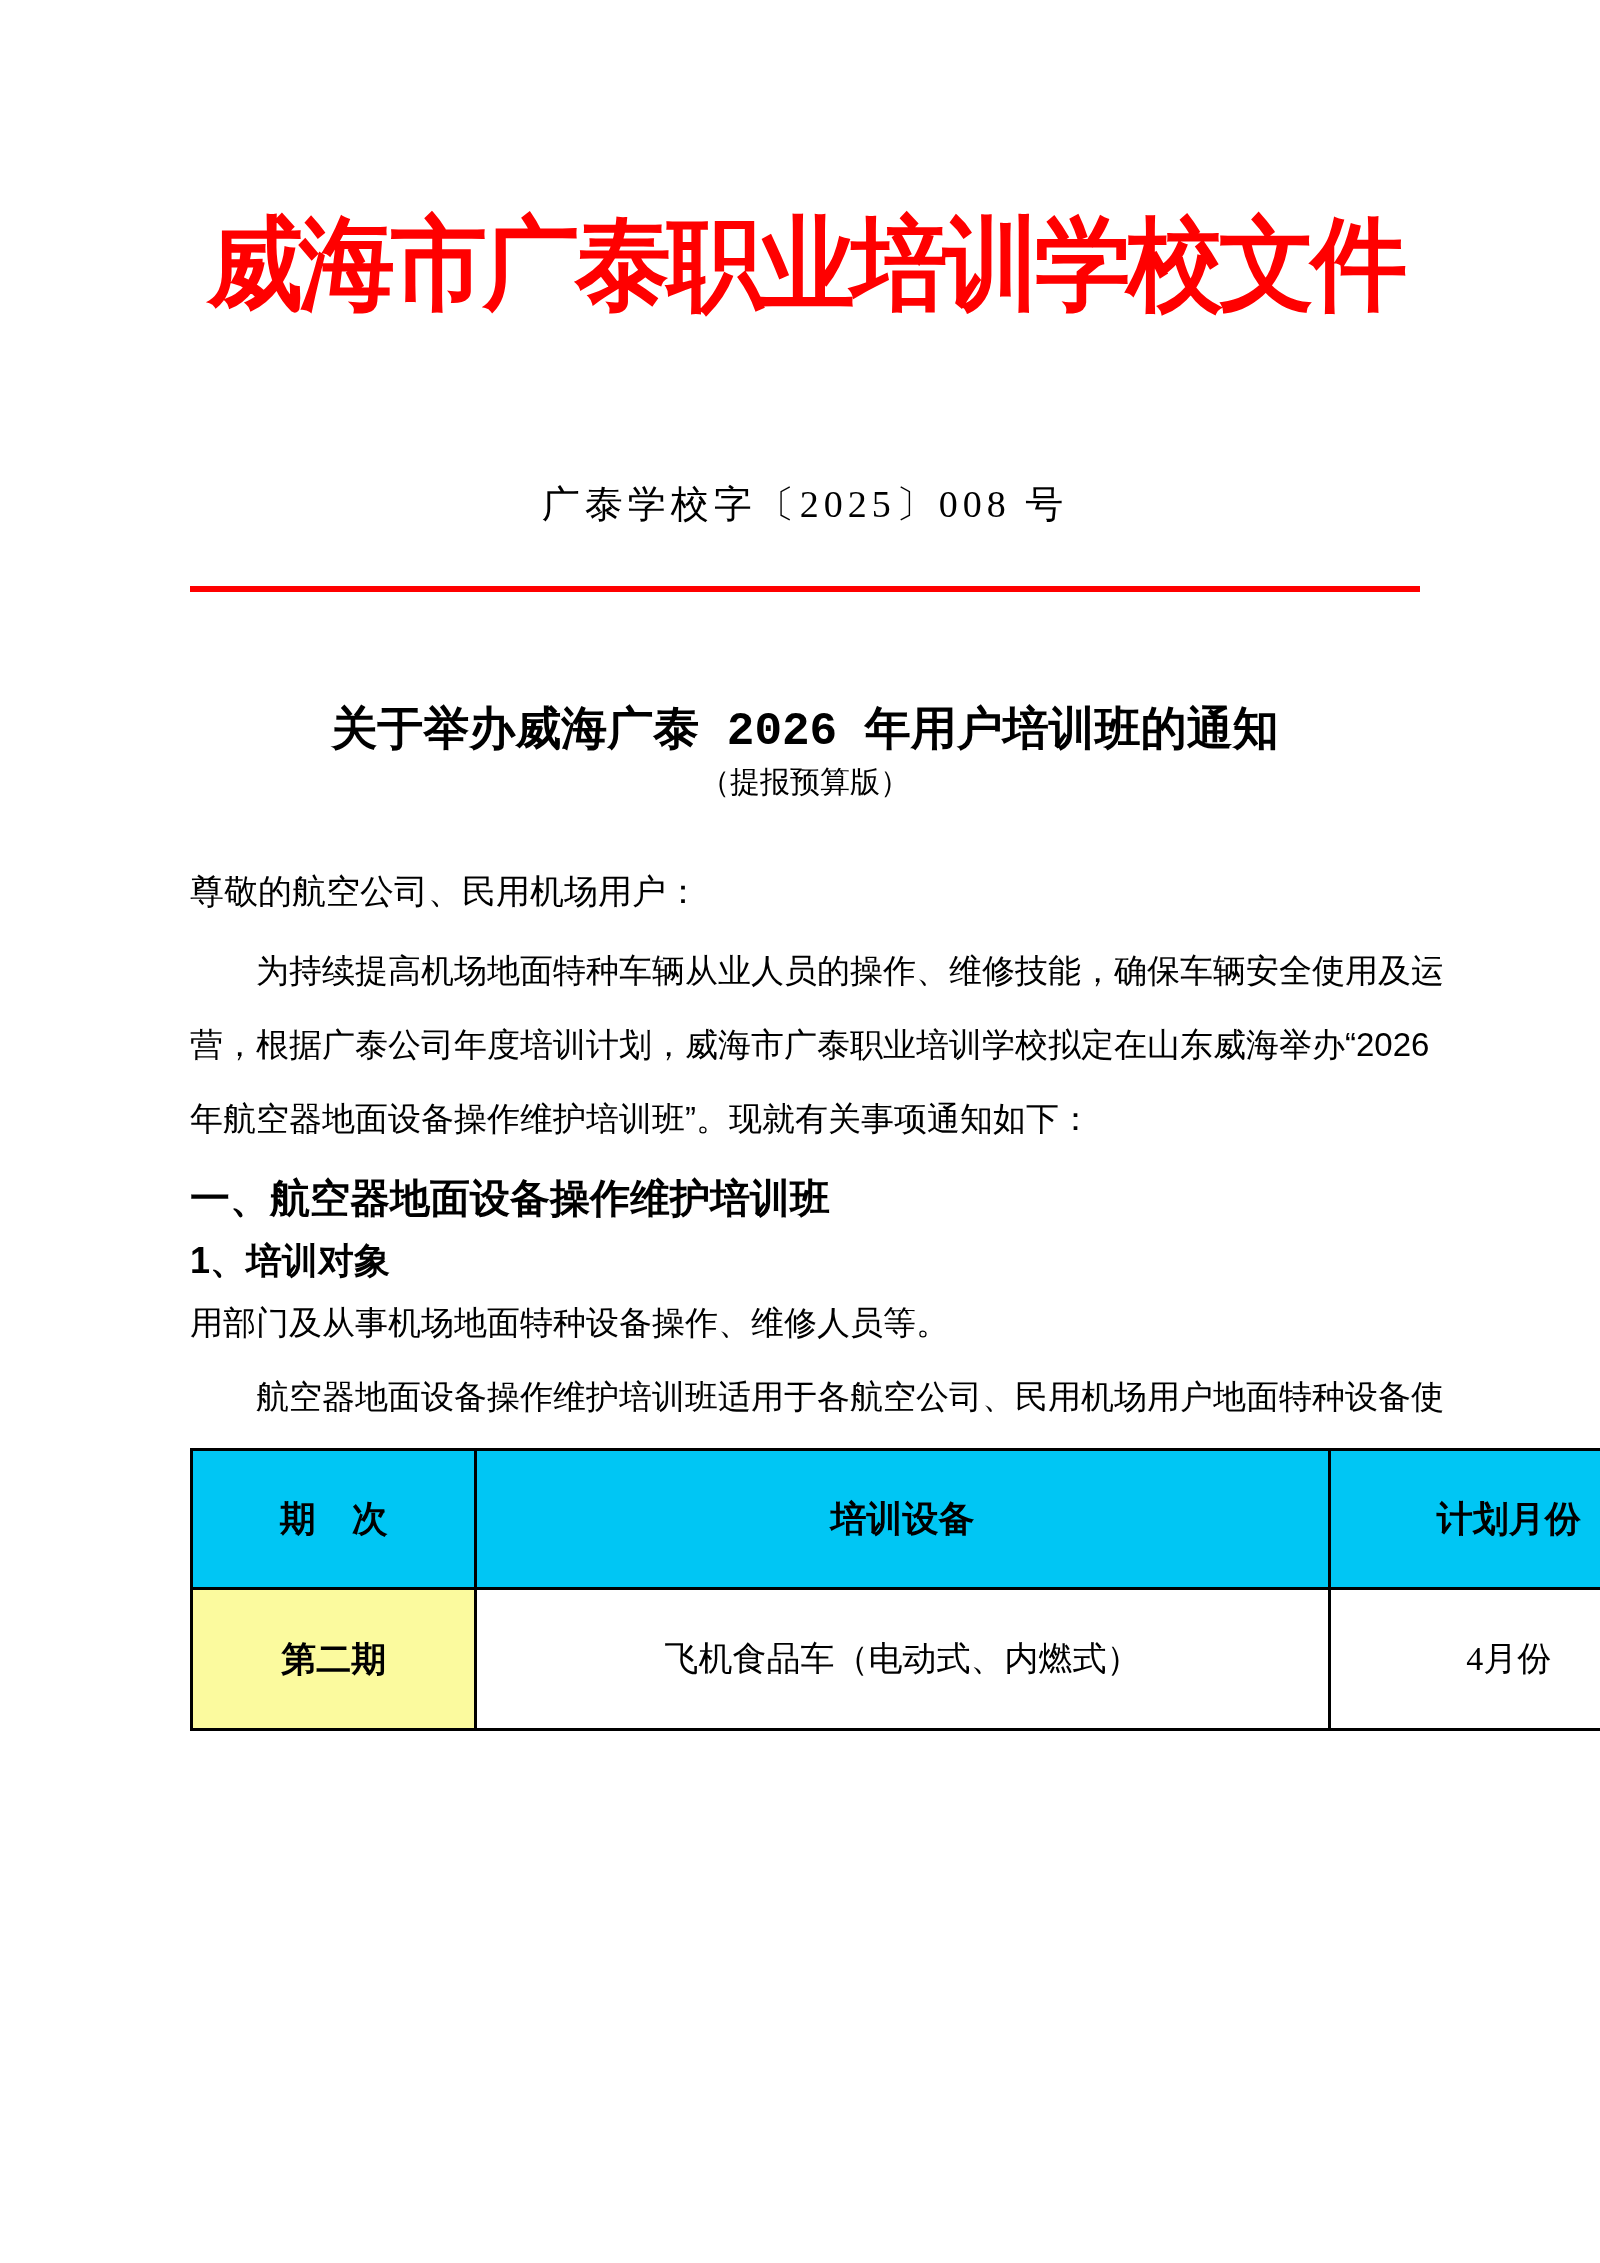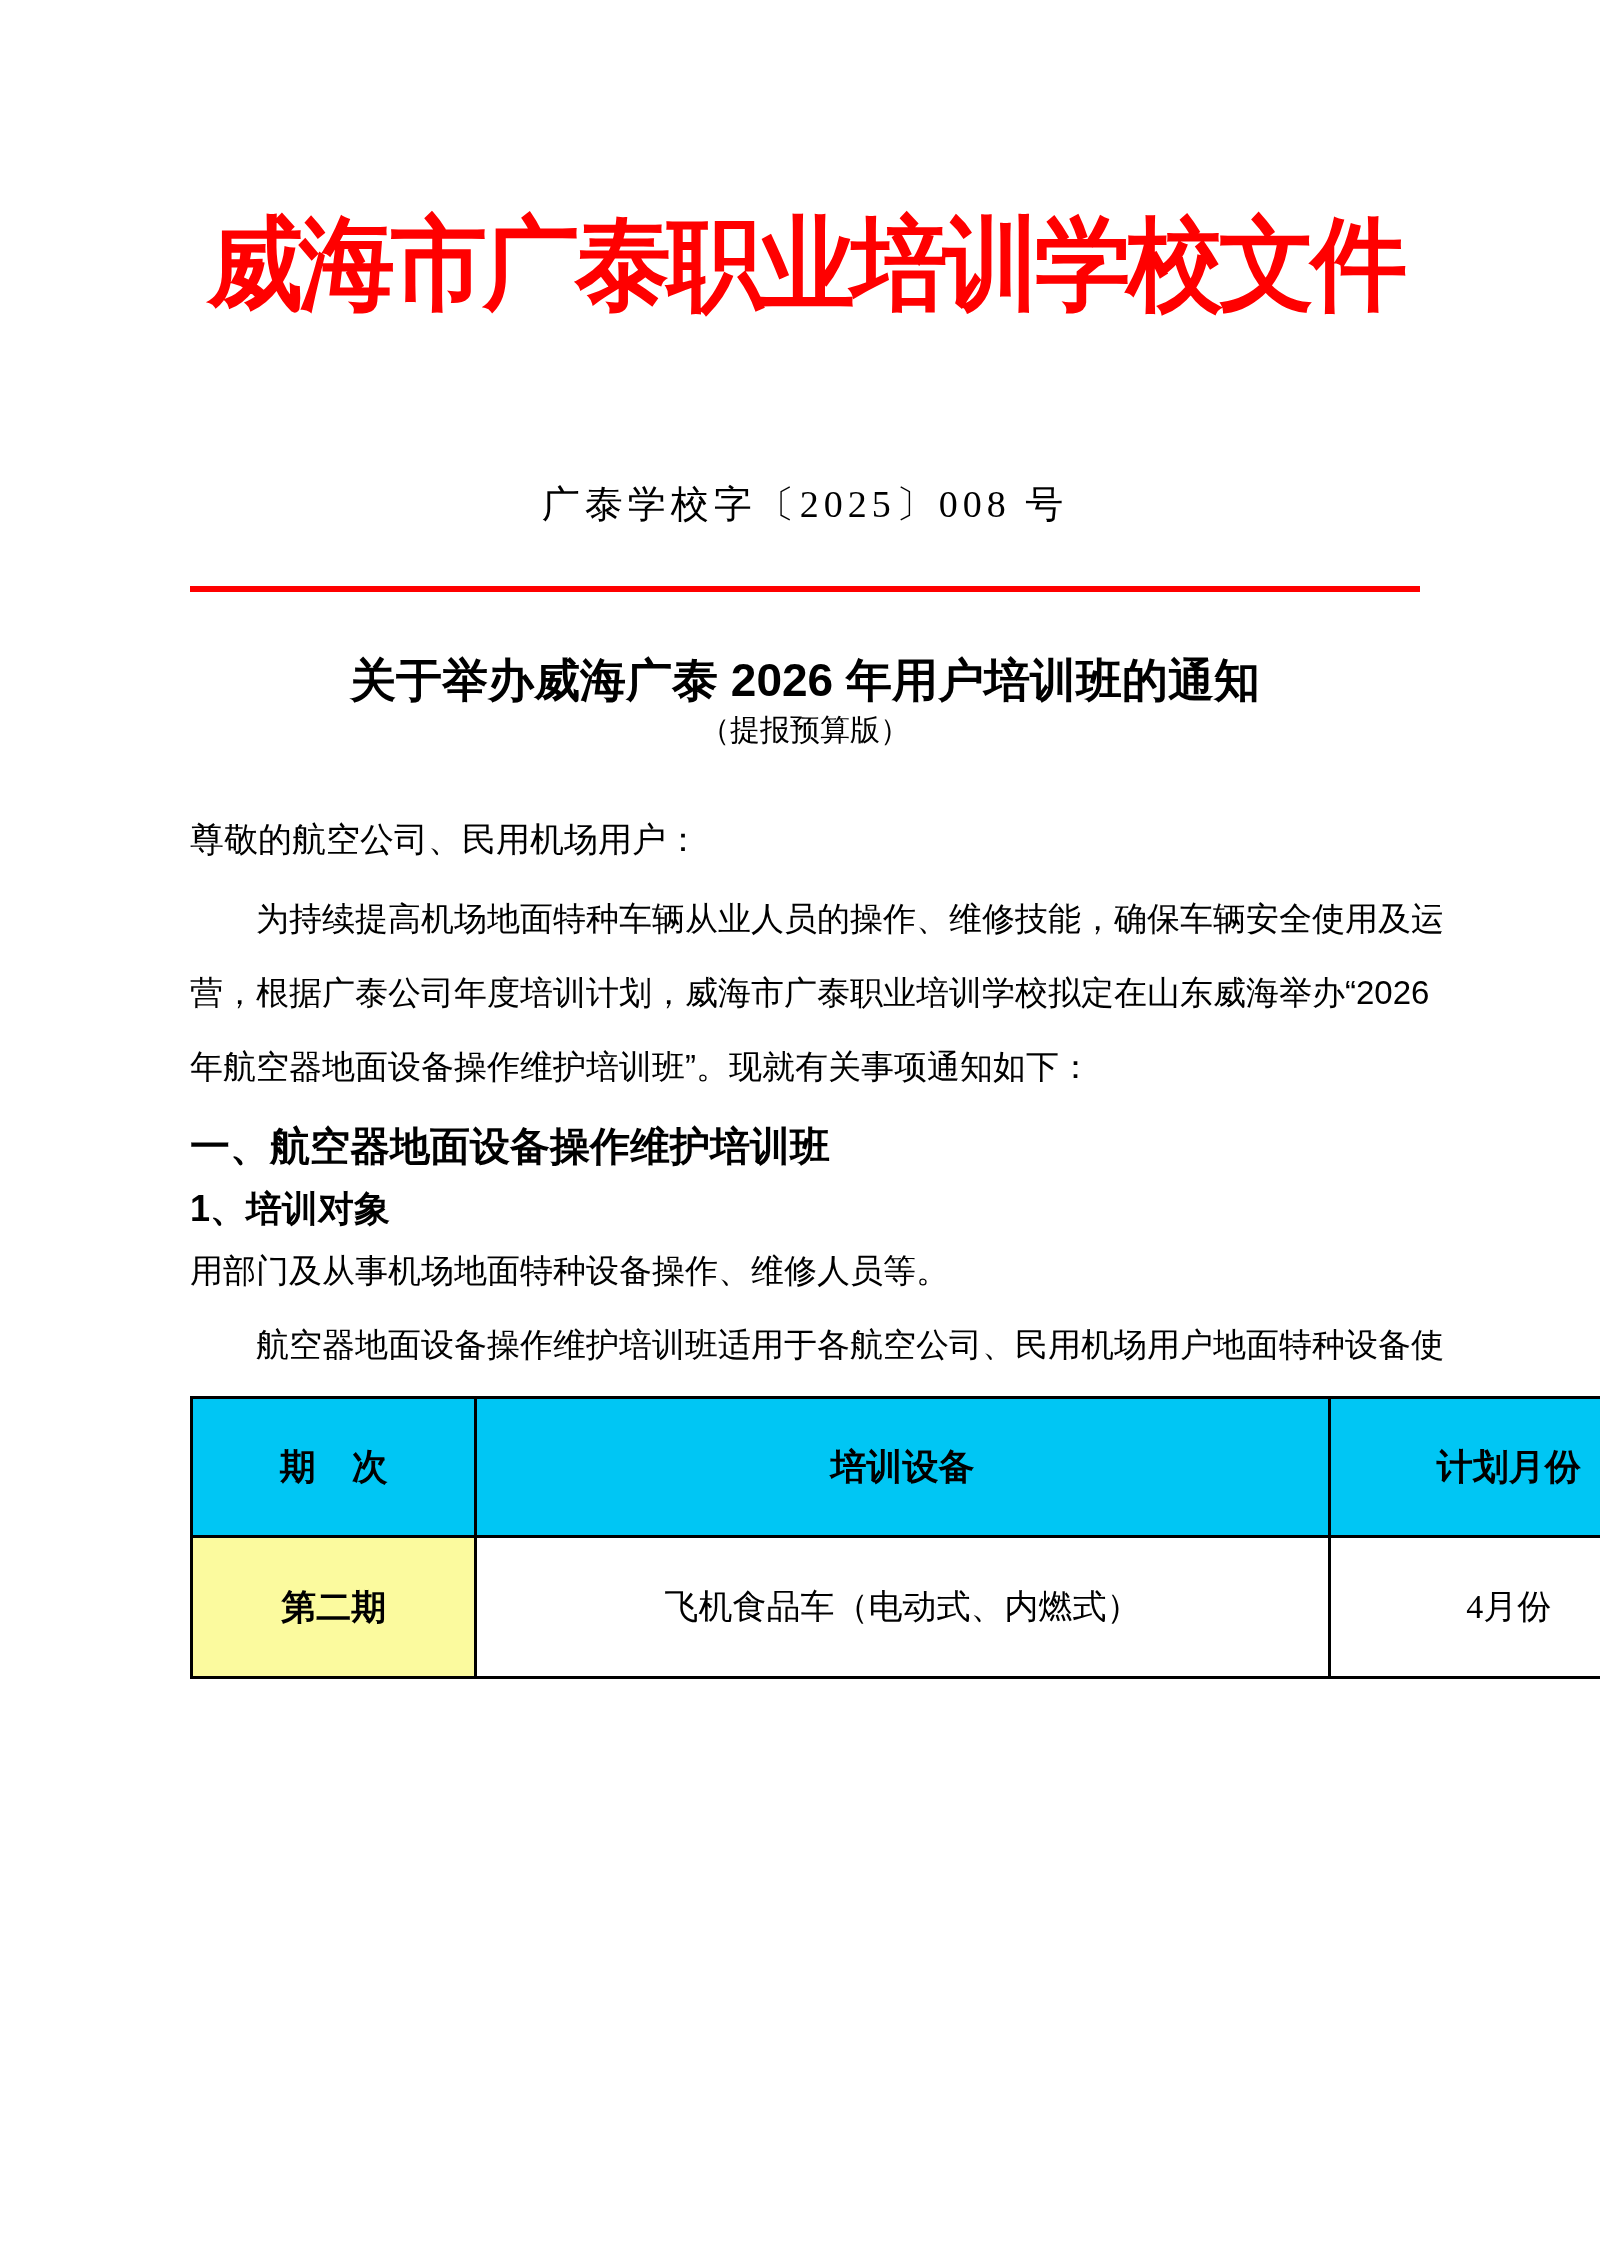--- a/index.html
+++ b/index.html
@@ -44,26 +44,26 @@
   }
   
   .red-rule {
     margin-top: 58px;
     height: 6px;
     width: 100%;
     background: var(--rule-red, #ff0000);
   }
   
   .notice-title {
-    margin-top: 58px;
+    margin-top: 110px;
     text-align: center;
     font-weight: bold;
     font-size: 46px;
     line-height: 60px;
-    font-family: Liberation Sans, sans-serif;
+    font-family: Liberation Mono, monospace;
     white-space: nowrap;
   }
   .notice-subtitle {
     margin-top: 0;
     text-align: center;
     font-size: 30px;
     line-height: 40px;
     font-family: "Liberation Sans", "DejaVu Sans", sans-serif;
   }
   .salutation {

